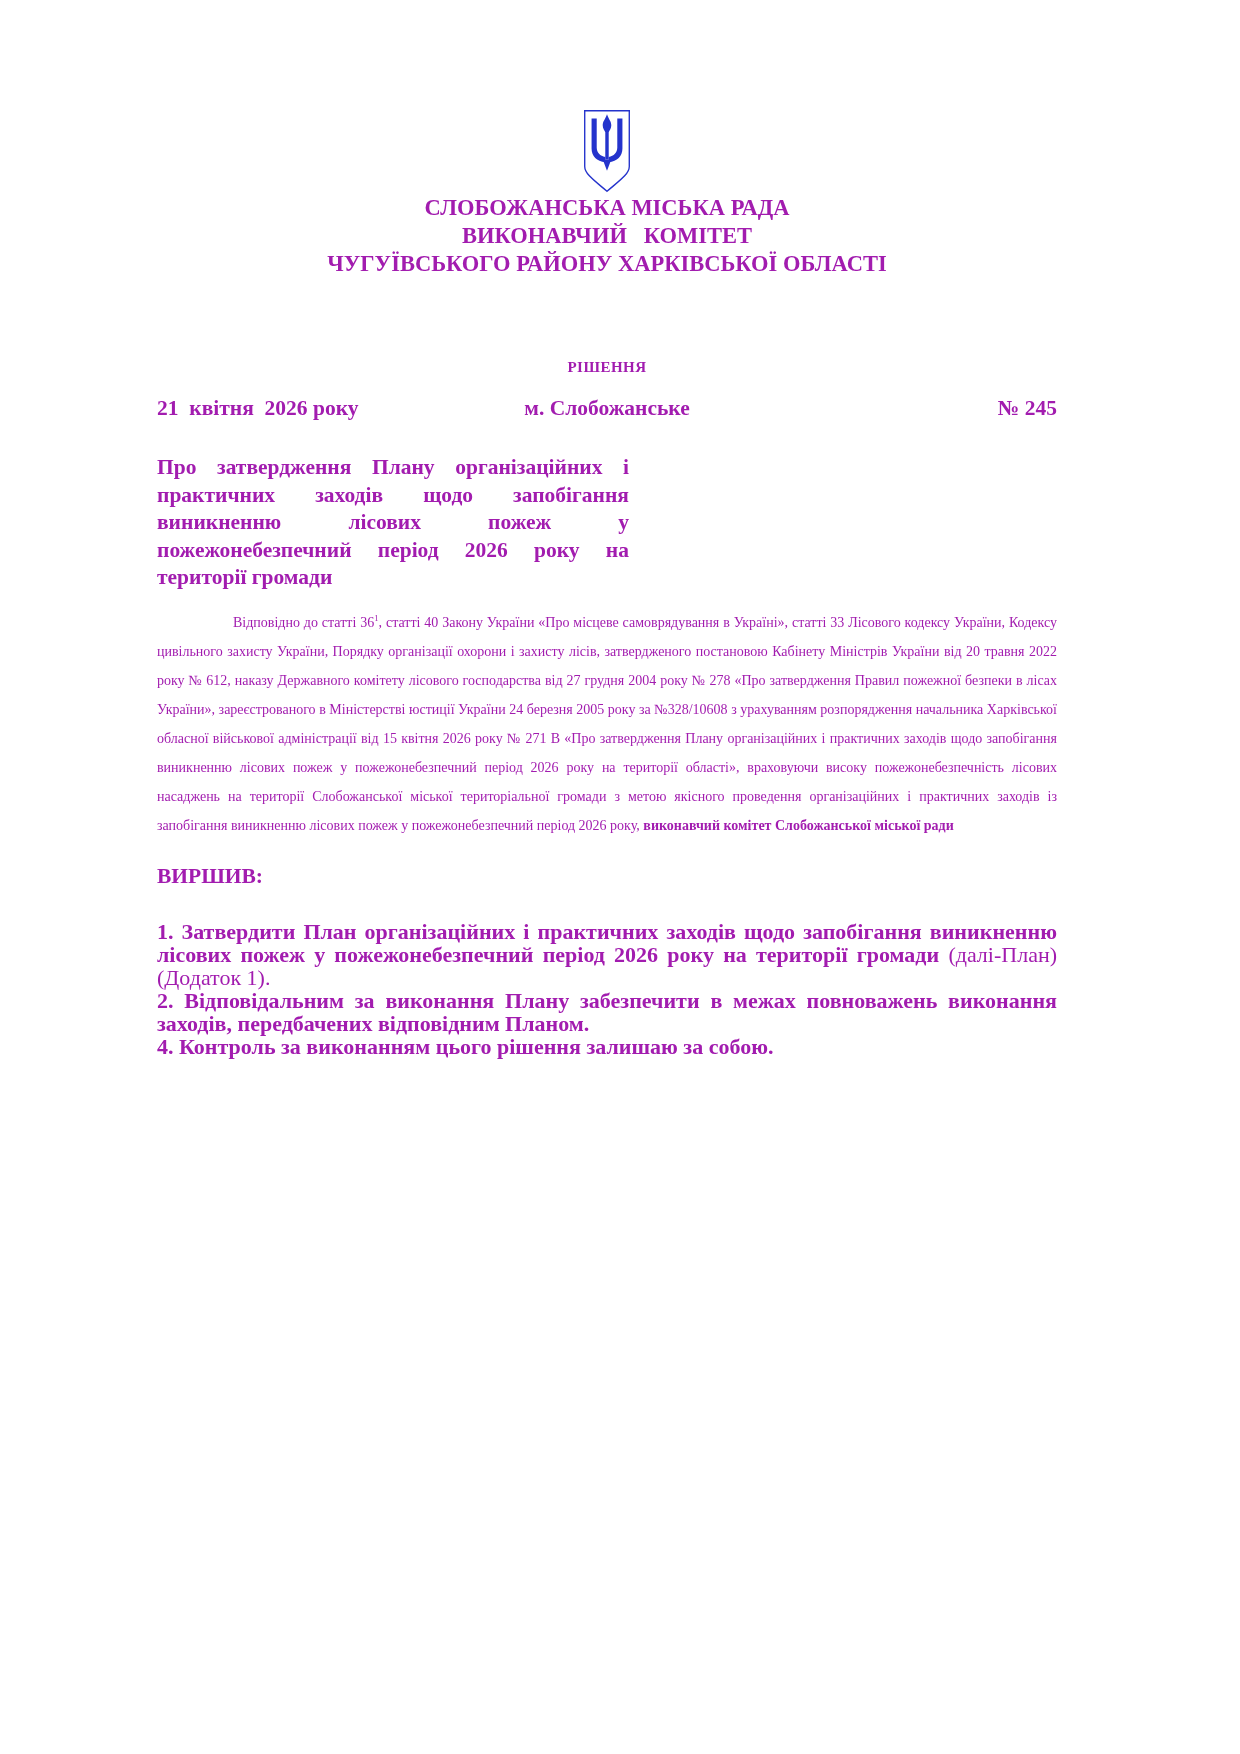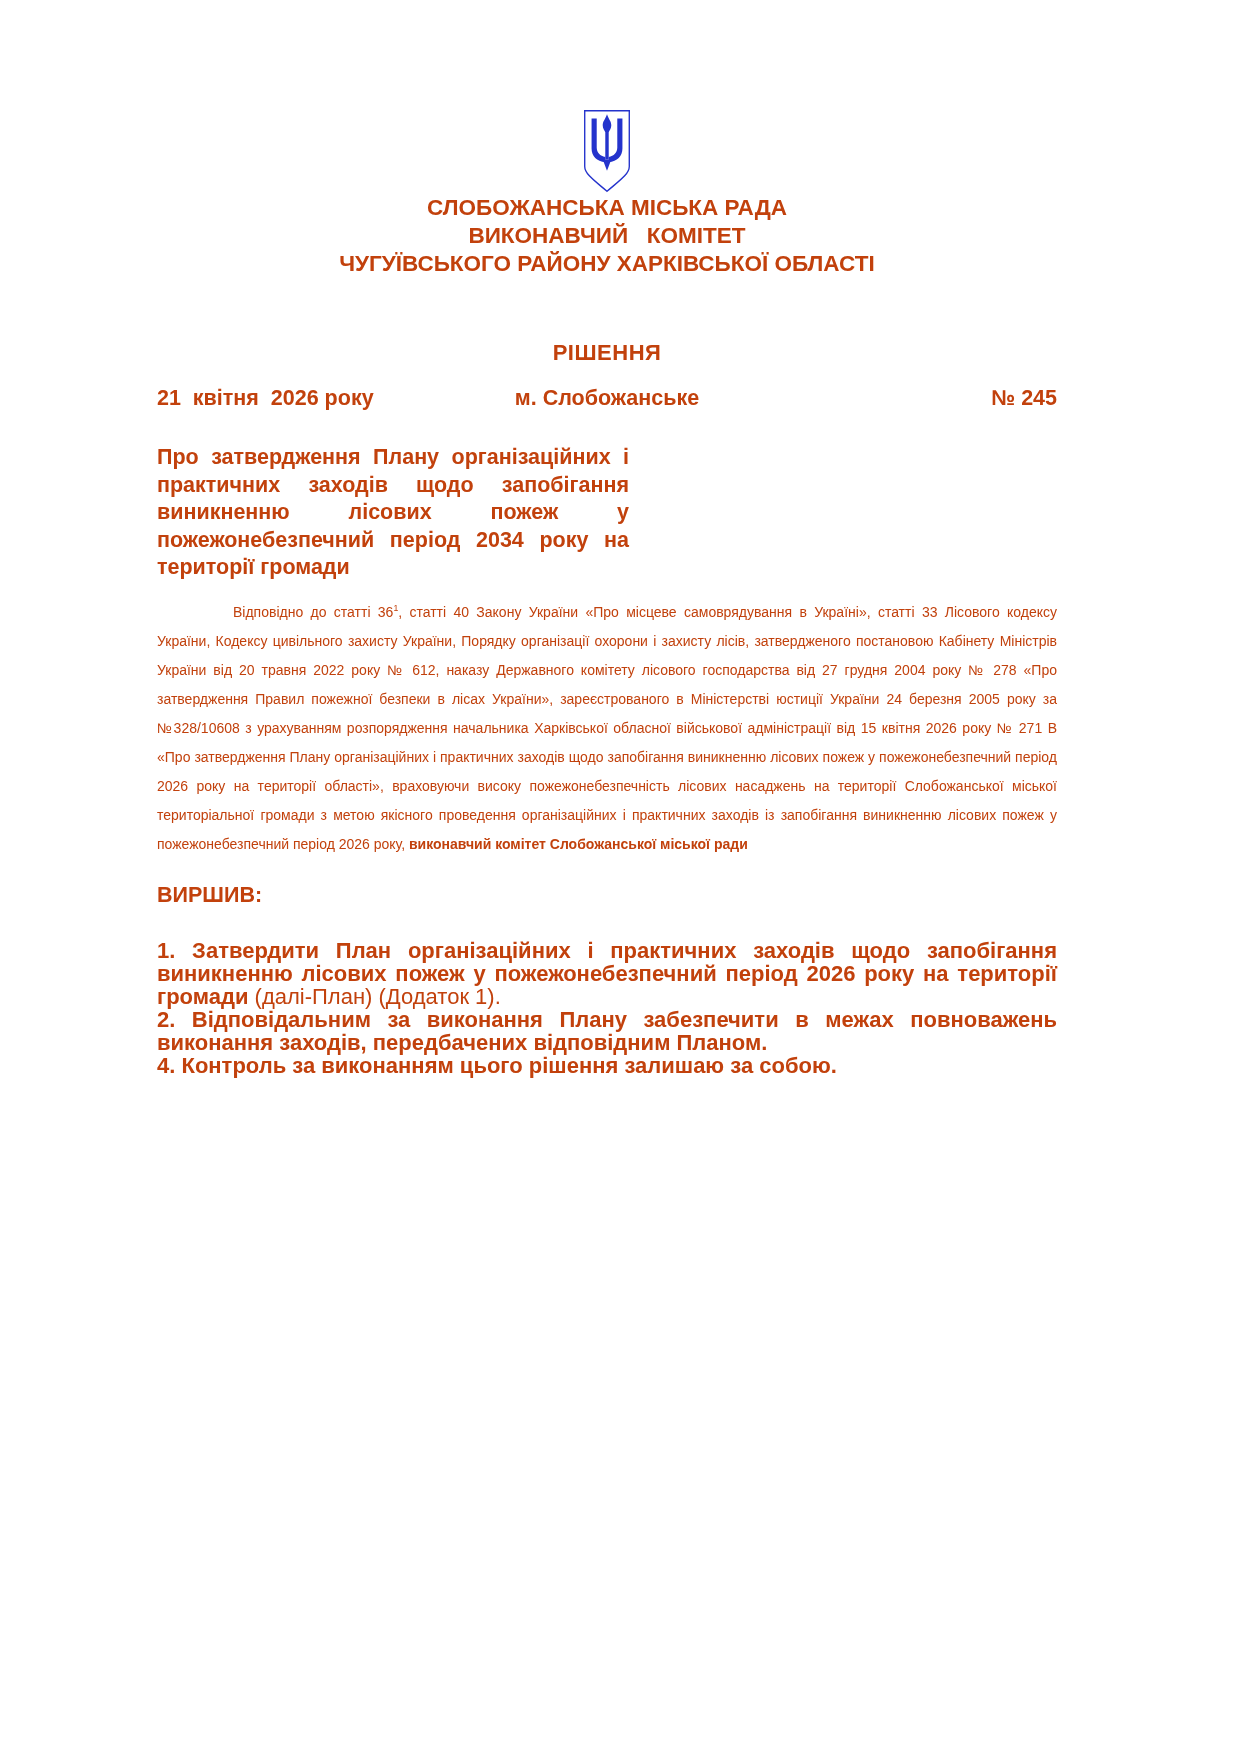--- a/index.html
+++ b/index.html
@@ -1,42 +1,42 @@
 <!DOCTYPE html>
 <html lang="uk"><head>
 <meta charset="utf-8">
 <style>
   * { margin: 0; padding: 0; box-sizing: border-box; }
   html, body { background: #ffffff; }
   .page {
     width: 1240px;
     height: 1656px;
     background: #ffffff;
-    color: #c2410c;
-    font-family: Liberation Sans, sans-serif;
+    color: #a21caf;
+    font-family: Liberation Serif, serif;
     position: relative;
     overflow: hidden;
   }
   .content { padding: 108px 183px 0 157px; }
 
   .emblem-wrap { display: flex; justify-content: center; }
 
   .org {
     text-align: center;
     font-weight: bold;
     font-size: 22.5px;
     line-height: 28px;
     white-space: pre-wrap;
   }
 
   .doc-type {
     text-align: center;
     font-weight: bold;
-    font-size: 22px;
-    margin-top: 62px;
+    font-size: 15px;
+    margin-top: 81px;
     letter-spacing: 0.5px;
   }
 
   .meta-row {
     display: grid;
     grid-template-columns: 1fr auto 1fr;
     align-items: baseline;
     margin-top: 20px;
     font-weight: bold;
     font-size: 21.5px;
@@ -104,21 +104,21 @@
     <div class="org">ЧУГУЇВСЬКОГО РАЙОНУ ХАРКІВСЬКОЇ ОБЛАСТІ</div>
 
     <div class="doc-type">РІШЕННЯ</div>
 
     <div class="meta-row">
       <span class="date">21  квітня  2026 року</span>
       <span class="place">м. Слобожанське</span>
       <span class="num">№ 245</span>
     </div>
 
-    <div class="decree-title">Про затвердження Плану організаційних і практичних заходів щодо запобігання виникненню лісових пожеж у пожежонебезпечний період 2034 року на території громади</div>
+    <div class="decree-title">Про затвердження Плану організаційних і практичних заходів щодо запобігання виникненню лісових пожеж у пожежонебезпечний період 2026 року на території громади</div>
 
     <p class="preamble"><span>Відповідно до статті 36</span><sup>1</sup><span>, статті 40 Закону України «Про місцеве самоврядування в Україні», статті 33 Лісового кодексу України, Кодексу цивільного захисту України, Порядку організації охорони і захисту лісів, затвердженого постановою Кабінету Міністрів України від 20 травня 2022 року № 612, наказу Державного комітету лісового господарства від 27 грудня 2004 року № 278 «Про затвердження Правил пожежної безпеки в лісах України», зареєстрованого в Міністерстві юстиції України 24 березня 2005 року за №328/10608 з урахуванням розпорядження начальника Харківської обласної військової адміністрації від 15 квітня 2026 року  № 271 В «Про затвердження Плану організаційних і практичних заходів щодо запобігання виникненню лісових пожеж у пожежонебезпечний період 2026 року на території області», враховуючи високу пожежонебезпечність лісових насаджень на території Слобожанської міської територіальної громади з метою якісного проведення організаційних і практичних заходів із запобігання виникненню лісових пожеж у пожежонебезпечний період 2026 року, </span><b>виконавчий комітет Слобожанської міської ради</b></p>
 
     <div class="resolved">ВИРШИВ:</div>
 
     <div class="items">
       <p><b>1. Затвердити План організаційних і практичних заходів щодо запобігання виникненню лісових пожеж у пожежонебезпечний період 2026 року на території громади </b><span>(далі-План) (Додаток 1).</span></p>
       <p><b>2. Відповідальним за виконання Плану забезпечити в межах повноважень виконання заходів, передбачених відповідним Планом.</b><span></span></p>
       <p><b>4. Контроль за виконанням цього рішення залишаю за собою.</b><span></span></p>
     </div>

